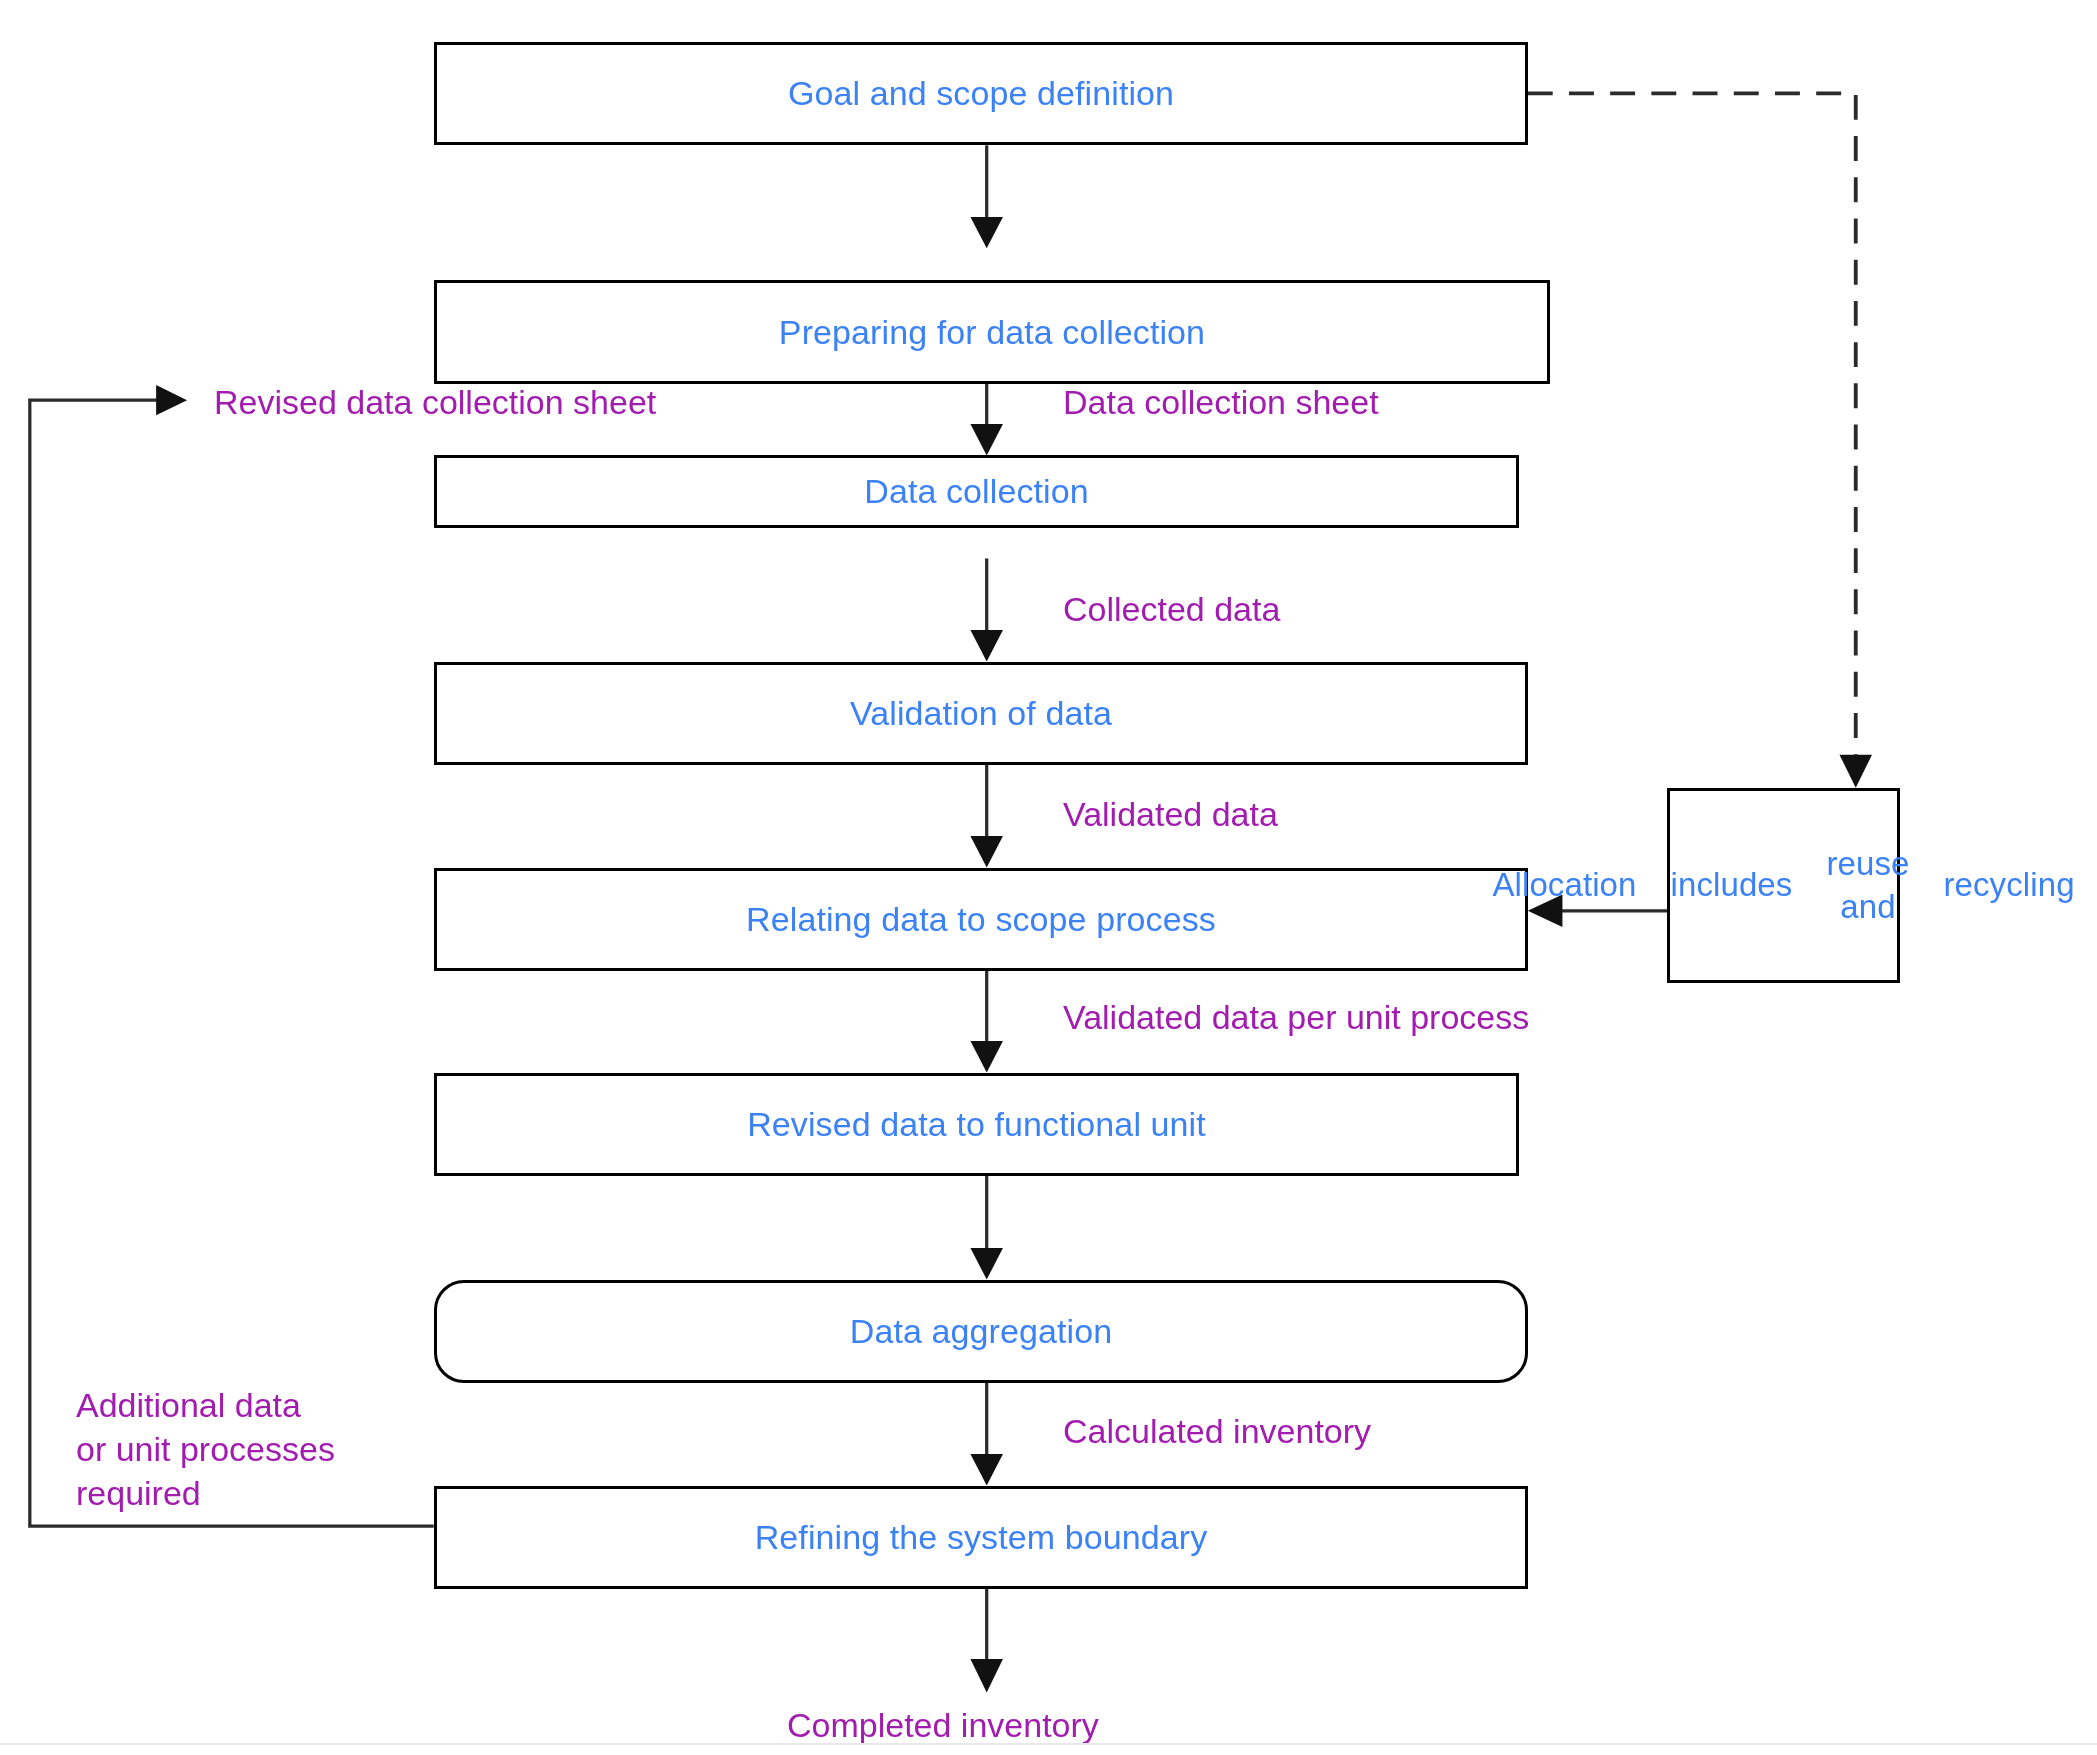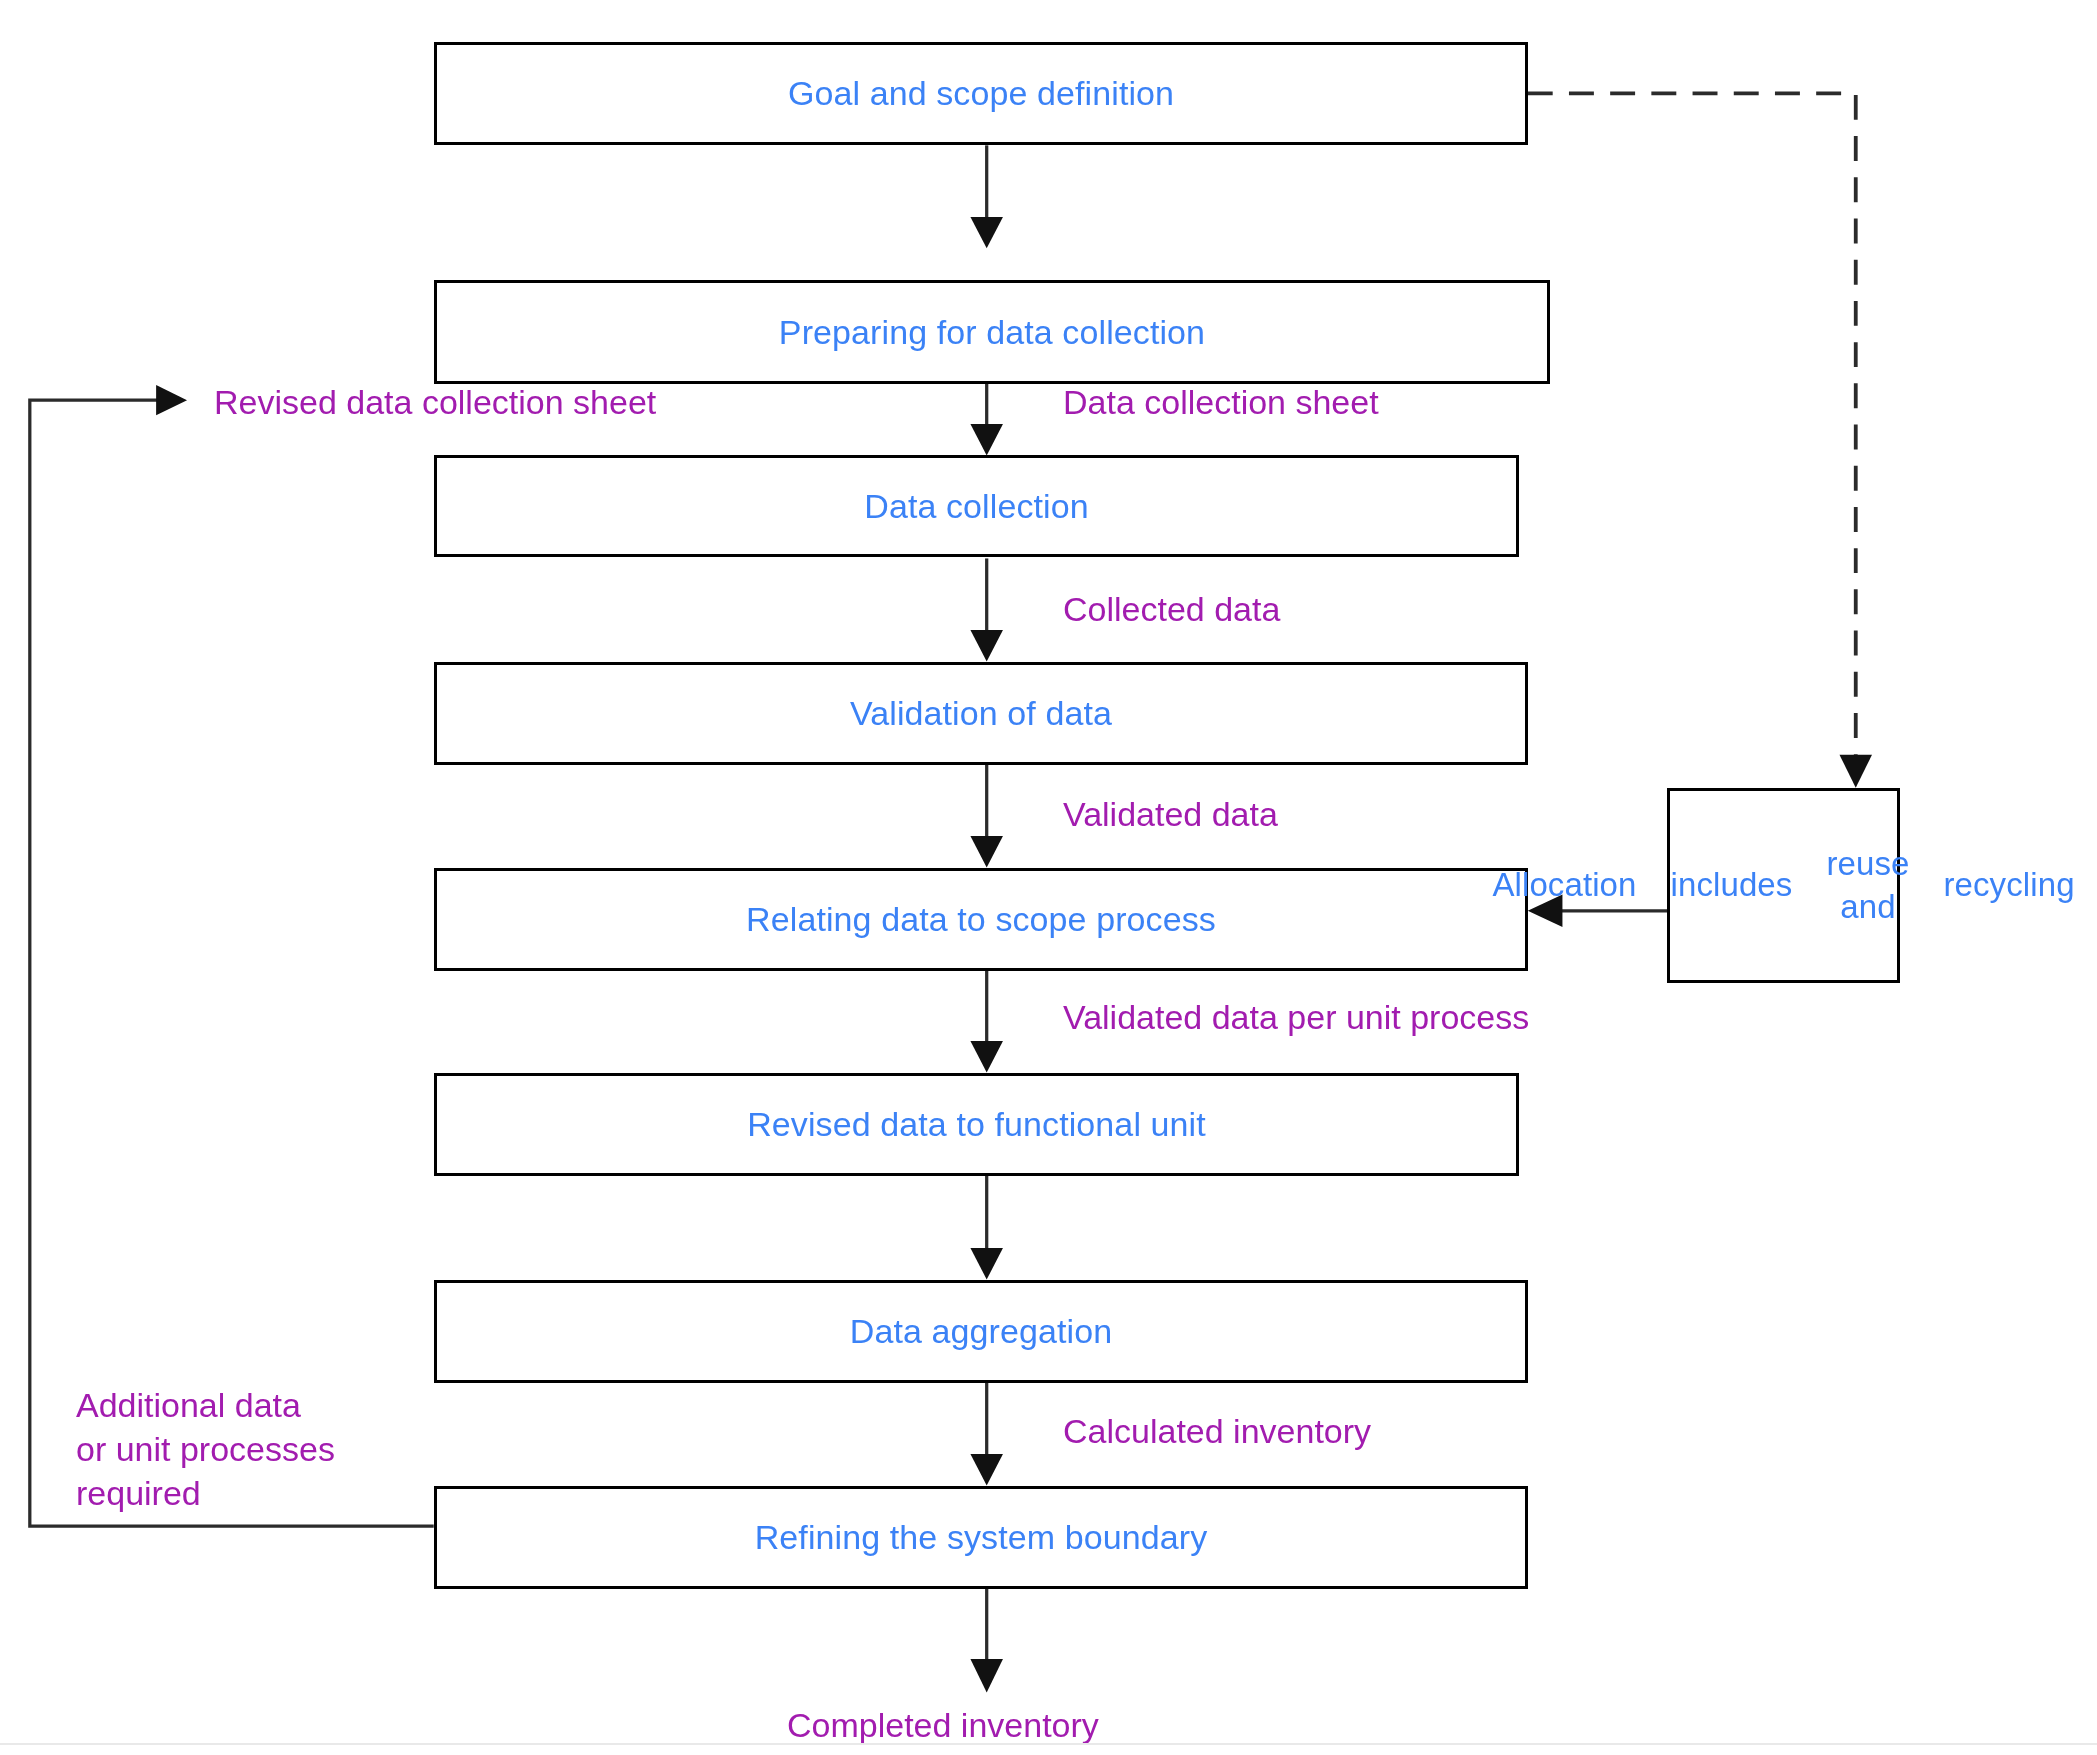--- a/index.html
+++ b/index.html
@@ -111,37 +111,37 @@
   </svg>
 
   <div class="node" style="left:434px;top:42px;width:1094px;height:103px;">
     <span class="ln">Goal and scope definition</span>
   </div>
 
   <div class="node" style="left:434px;top:248px;width:1116px;height:104px;margin-top:32px;">
     <span class="ln">Preparing for data collection</span>
   </div>
 
-  <div class="node" style="left:434px;top:455px;width:1085px;height:102px;">
+  <div class="node" style="left:434px;top:455px;width:1085px;height:73px;">
     <span class="ln">Data collection</span>
   </div>
 
   <div class="node" style="left:434px;top:662px;width:1094px;height:103px;">
     <span class="ln">Validation of data</span>
   </div>
 
   <div class="node" style="left:434px;top:868px;width:1094px;height:103px;">
     <span class="ln">Relating data to scope process</span>
   </div>
 
   <div class="node" style="left:434px;top:1073px;width:1085px;height:103px;">
     <span class="ln">Revised data to functional unit</span>
   </div>
 
-  <div class="node" style="left:434px;top:1280px;width:1094px;height:103px;">
+  <div class="node" style="left:434px;top:1280px;width:1094px;height:103px;border-radius:30px;">
     <span class="ln">Data aggregation</span>
   </div>
 
   <div class="node" style="left:434px;top:1486px;width:1094px;height:103px;">
     <span class="ln">Refining the system boundary</span>
   </div>
 
   <div class="node multiline" style="left:1667px;top:788px;width:233px;height:195px;">
     <span class="ln">Allocation</span>
     <span class="ln">includes</span>

